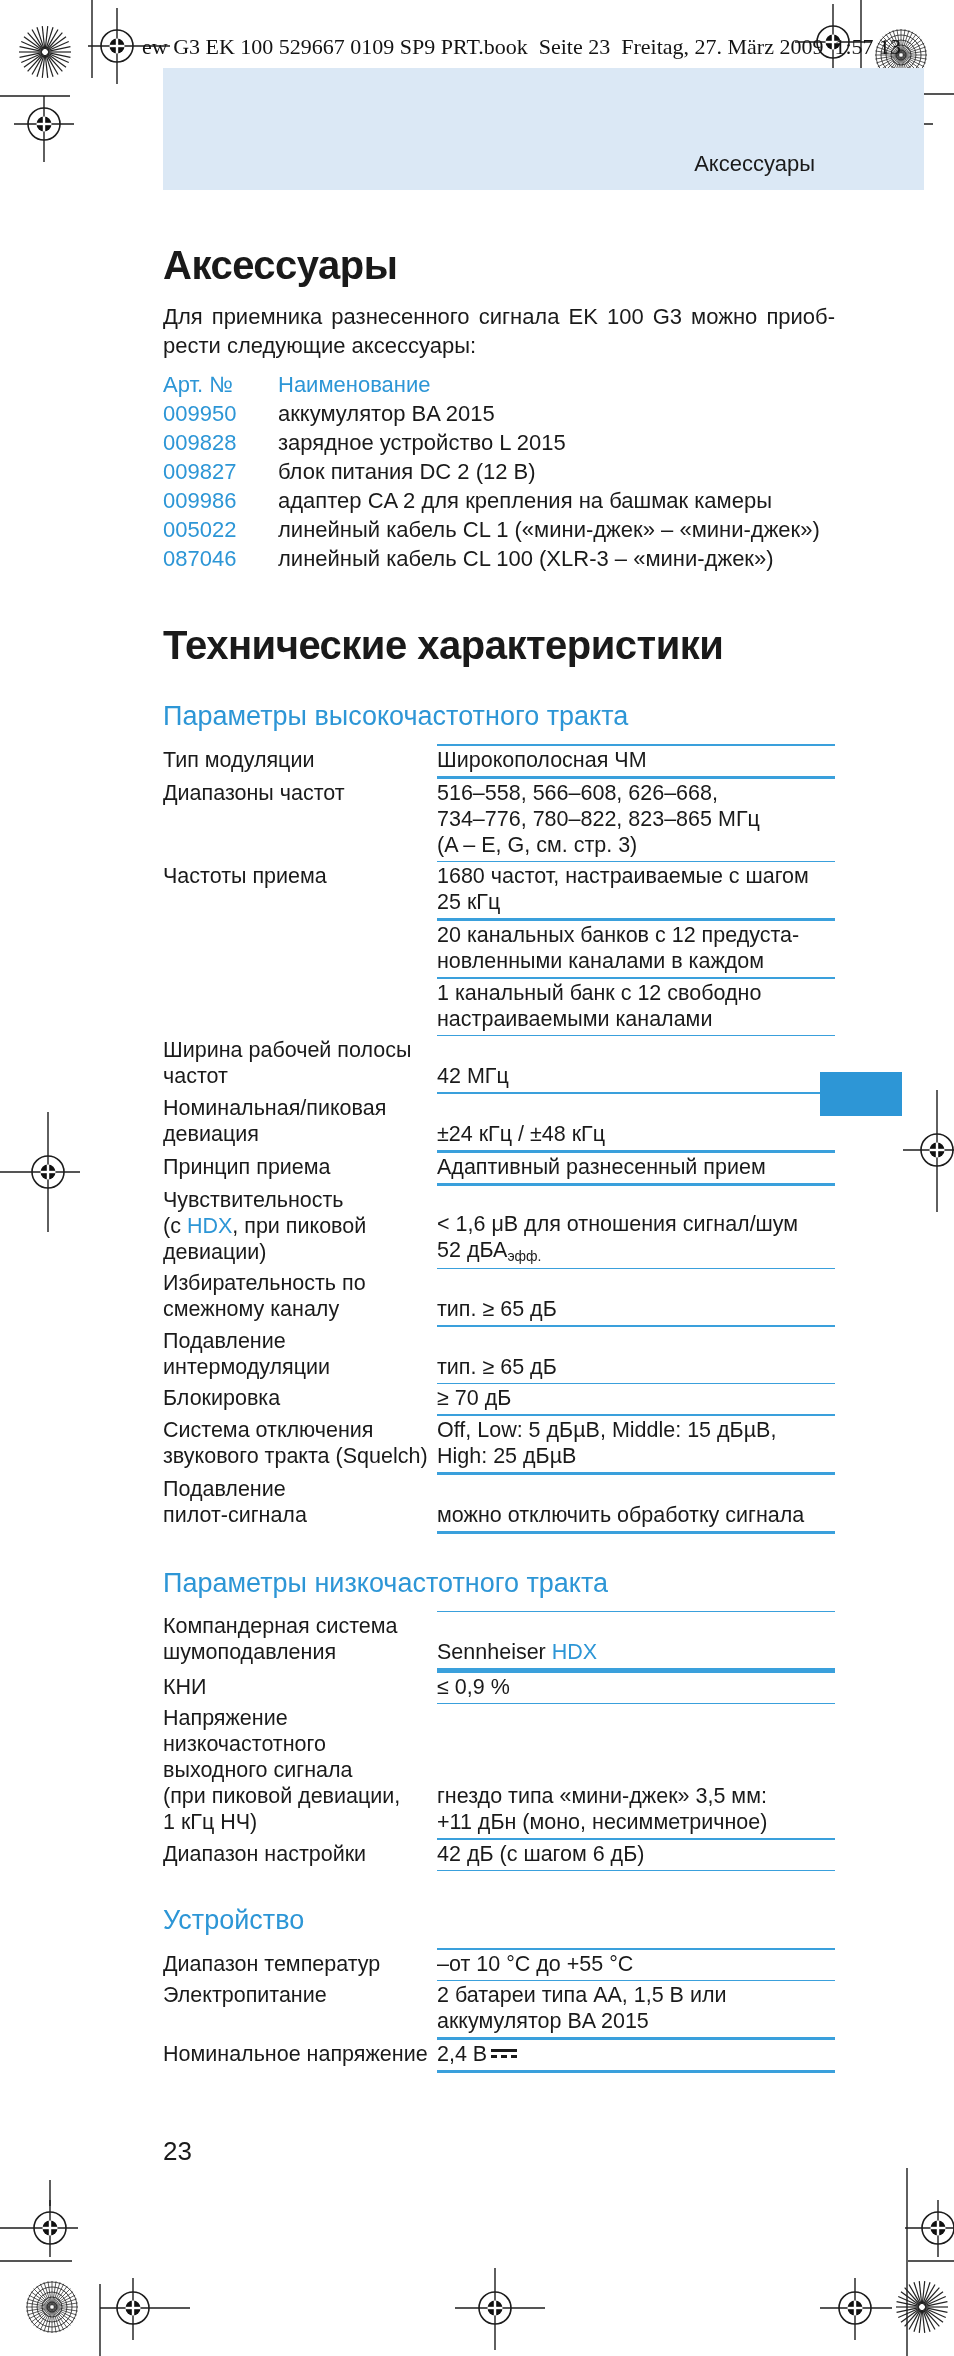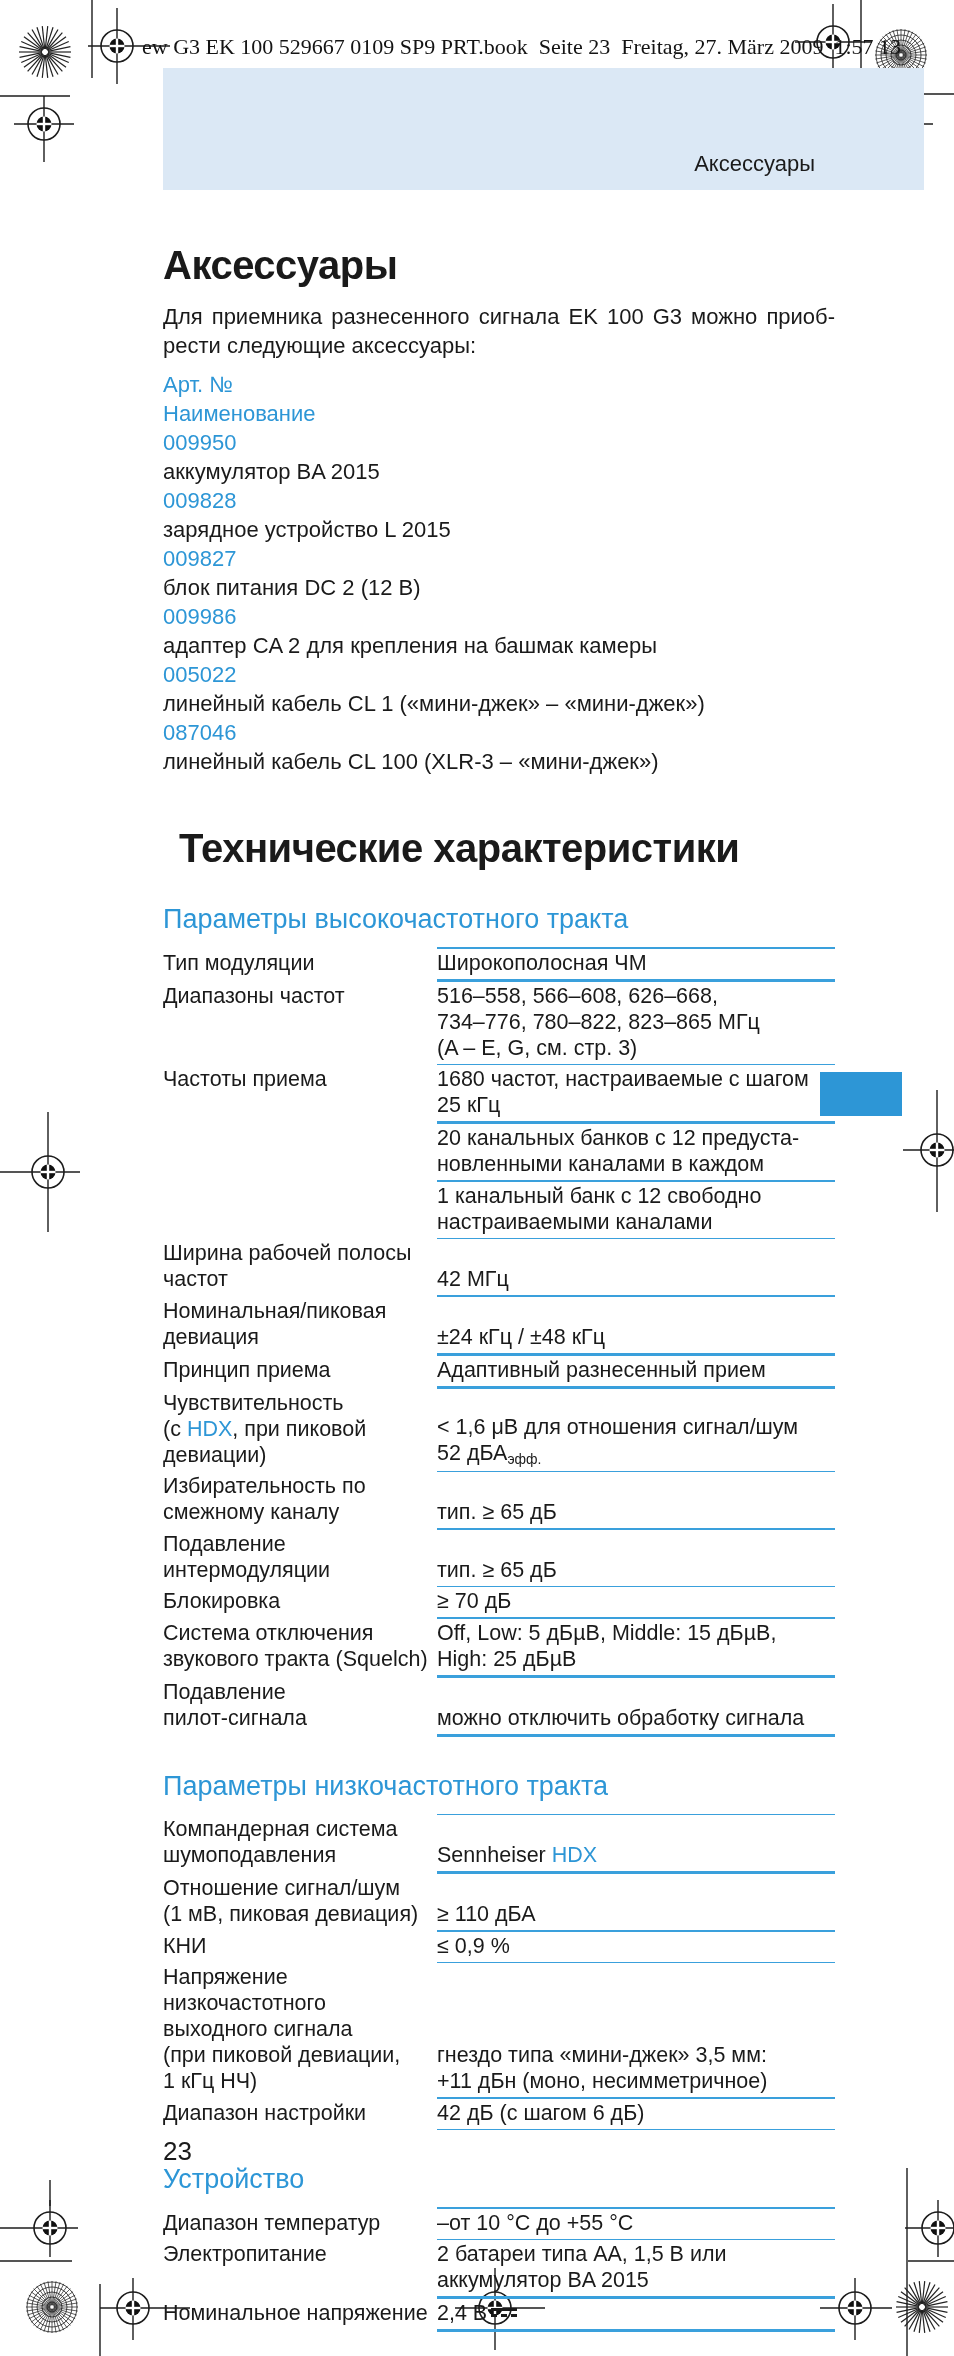--- a/index.html
+++ b/index.html
@@ -15,25 +15,25 @@
   
   .file-info{
     position:absolute;left:142px;top:34px;font-family:"Liberation Serif", serif;
     font-size:22px;color:#141414;white-space:pre;
   }
   .band{position:absolute;left:163px;top:68px;width:761px;height:122px;background:var(--band);}
   .band-label{position:absolute;right:109px;bottom:13px;font-size:22px;color:var(--ink);}
   
   .content{position:absolute;left:163px;top:243px;width:672px;}
   h1{font-size:40px;line-height:44px;font-weight:bold;margin:0 0 16px 0;letter-spacing:-0.5px;}
-  h1.tech{margin:50px 0 0 16px;}
+  h1.tech{margin:50px 0 0 0;}
   .intro{font-size:22px;line-height:28.5px;margin:0 0 10px 0;}
   .intro .l1{text-align:justify;text-align-last:justify;}
   .acc-table{font-size:22px;line-height:29px;}
-  .acc-row{display:flex;flex-direction:column;}
+  .acc-row{display:flex;}
   .acc-art{width:115px;color:var(--accent);flex:none;}
   .acc-name{white-space:nowrap;}
   .acc-head{color:var(--accent);}
   h2.sec-head{color:var(--accent);font-size:27px;line-height:26px;font-weight:normal;margin:36px 0 15px 0;}
   .spec-table{font-size:21.5px;line-height:26px;}
   .rule{margin-left:274px;background:var(--rule);}
   .spec-row{display:flex;}
   .lbl{width:274px;flex:none;padding:1px 10px 3px 0;box-sizing:border-box;}
   .lbl div, .cell div{white-space:nowrap;}
   .vals{flex:1;display:flex;flex-direction:column;justify-content:flex-end;}
@@ -494,31 +494,20 @@
               <div><span>Компандерная система</span></div>
               <div><span>шумоподавления</span></div>
             </div>
             <div class="vals">
               <div class="cell">
                 <div><span>Sennheiser </span><span class="link">HDX</span></div>
               </div>
             </div>
           </div>
           <div class="rule" style="height: 3px;"></div>
-          <div class="spec-row">
-            <div class="lbl">
-              <div><span>Отношение сигнал/шум</span></div>
-              <div><span>(1 мВ, пиковая девиация)</span></div>
-            </div>
-            <div class="vals">
-              <div class="cell">
-                <div><span>≥ 110 дБА</span></div>
-              </div>
-            </div>
-          </div>
           <div class="rule" style="height: 1.5px;"></div>
           <div class="spec-row">
             <div class="lbl">
               <div><span>КНИ</span></div>
             </div>
             <div class="vals">
               <div class="cell">
                 <div><span>≤ 0,9 %</span></div>
               </div>
             </div>

